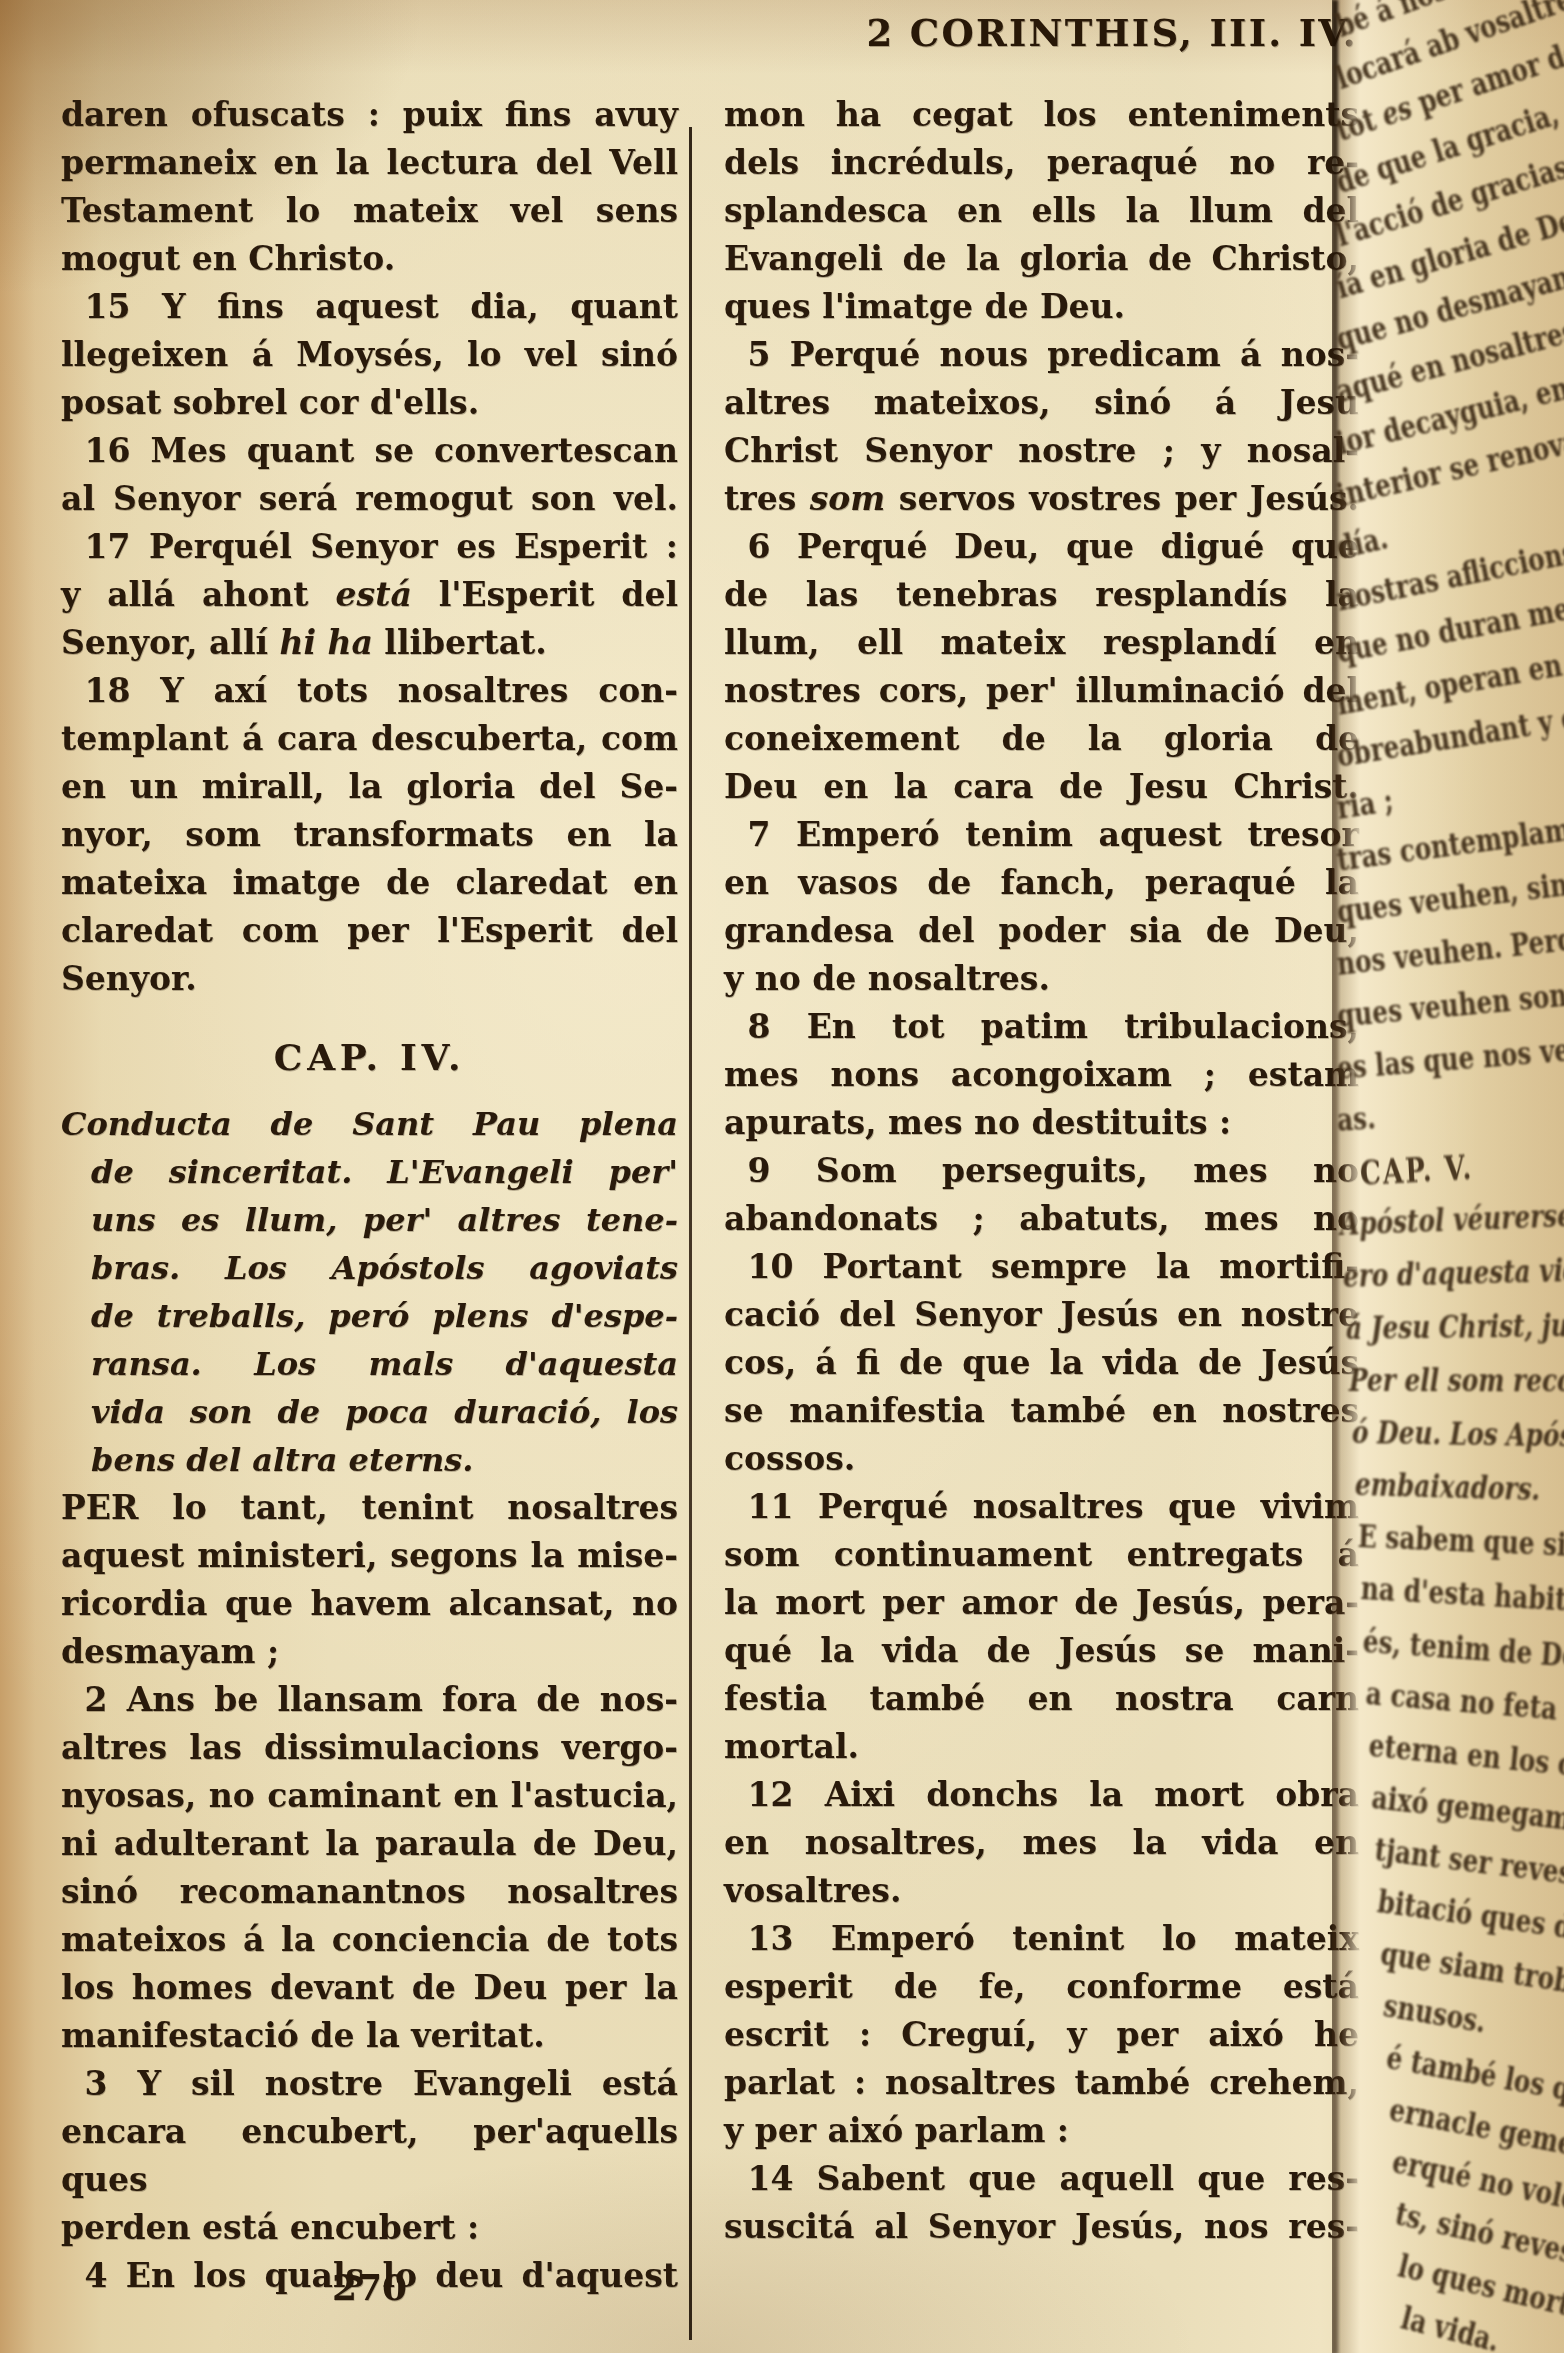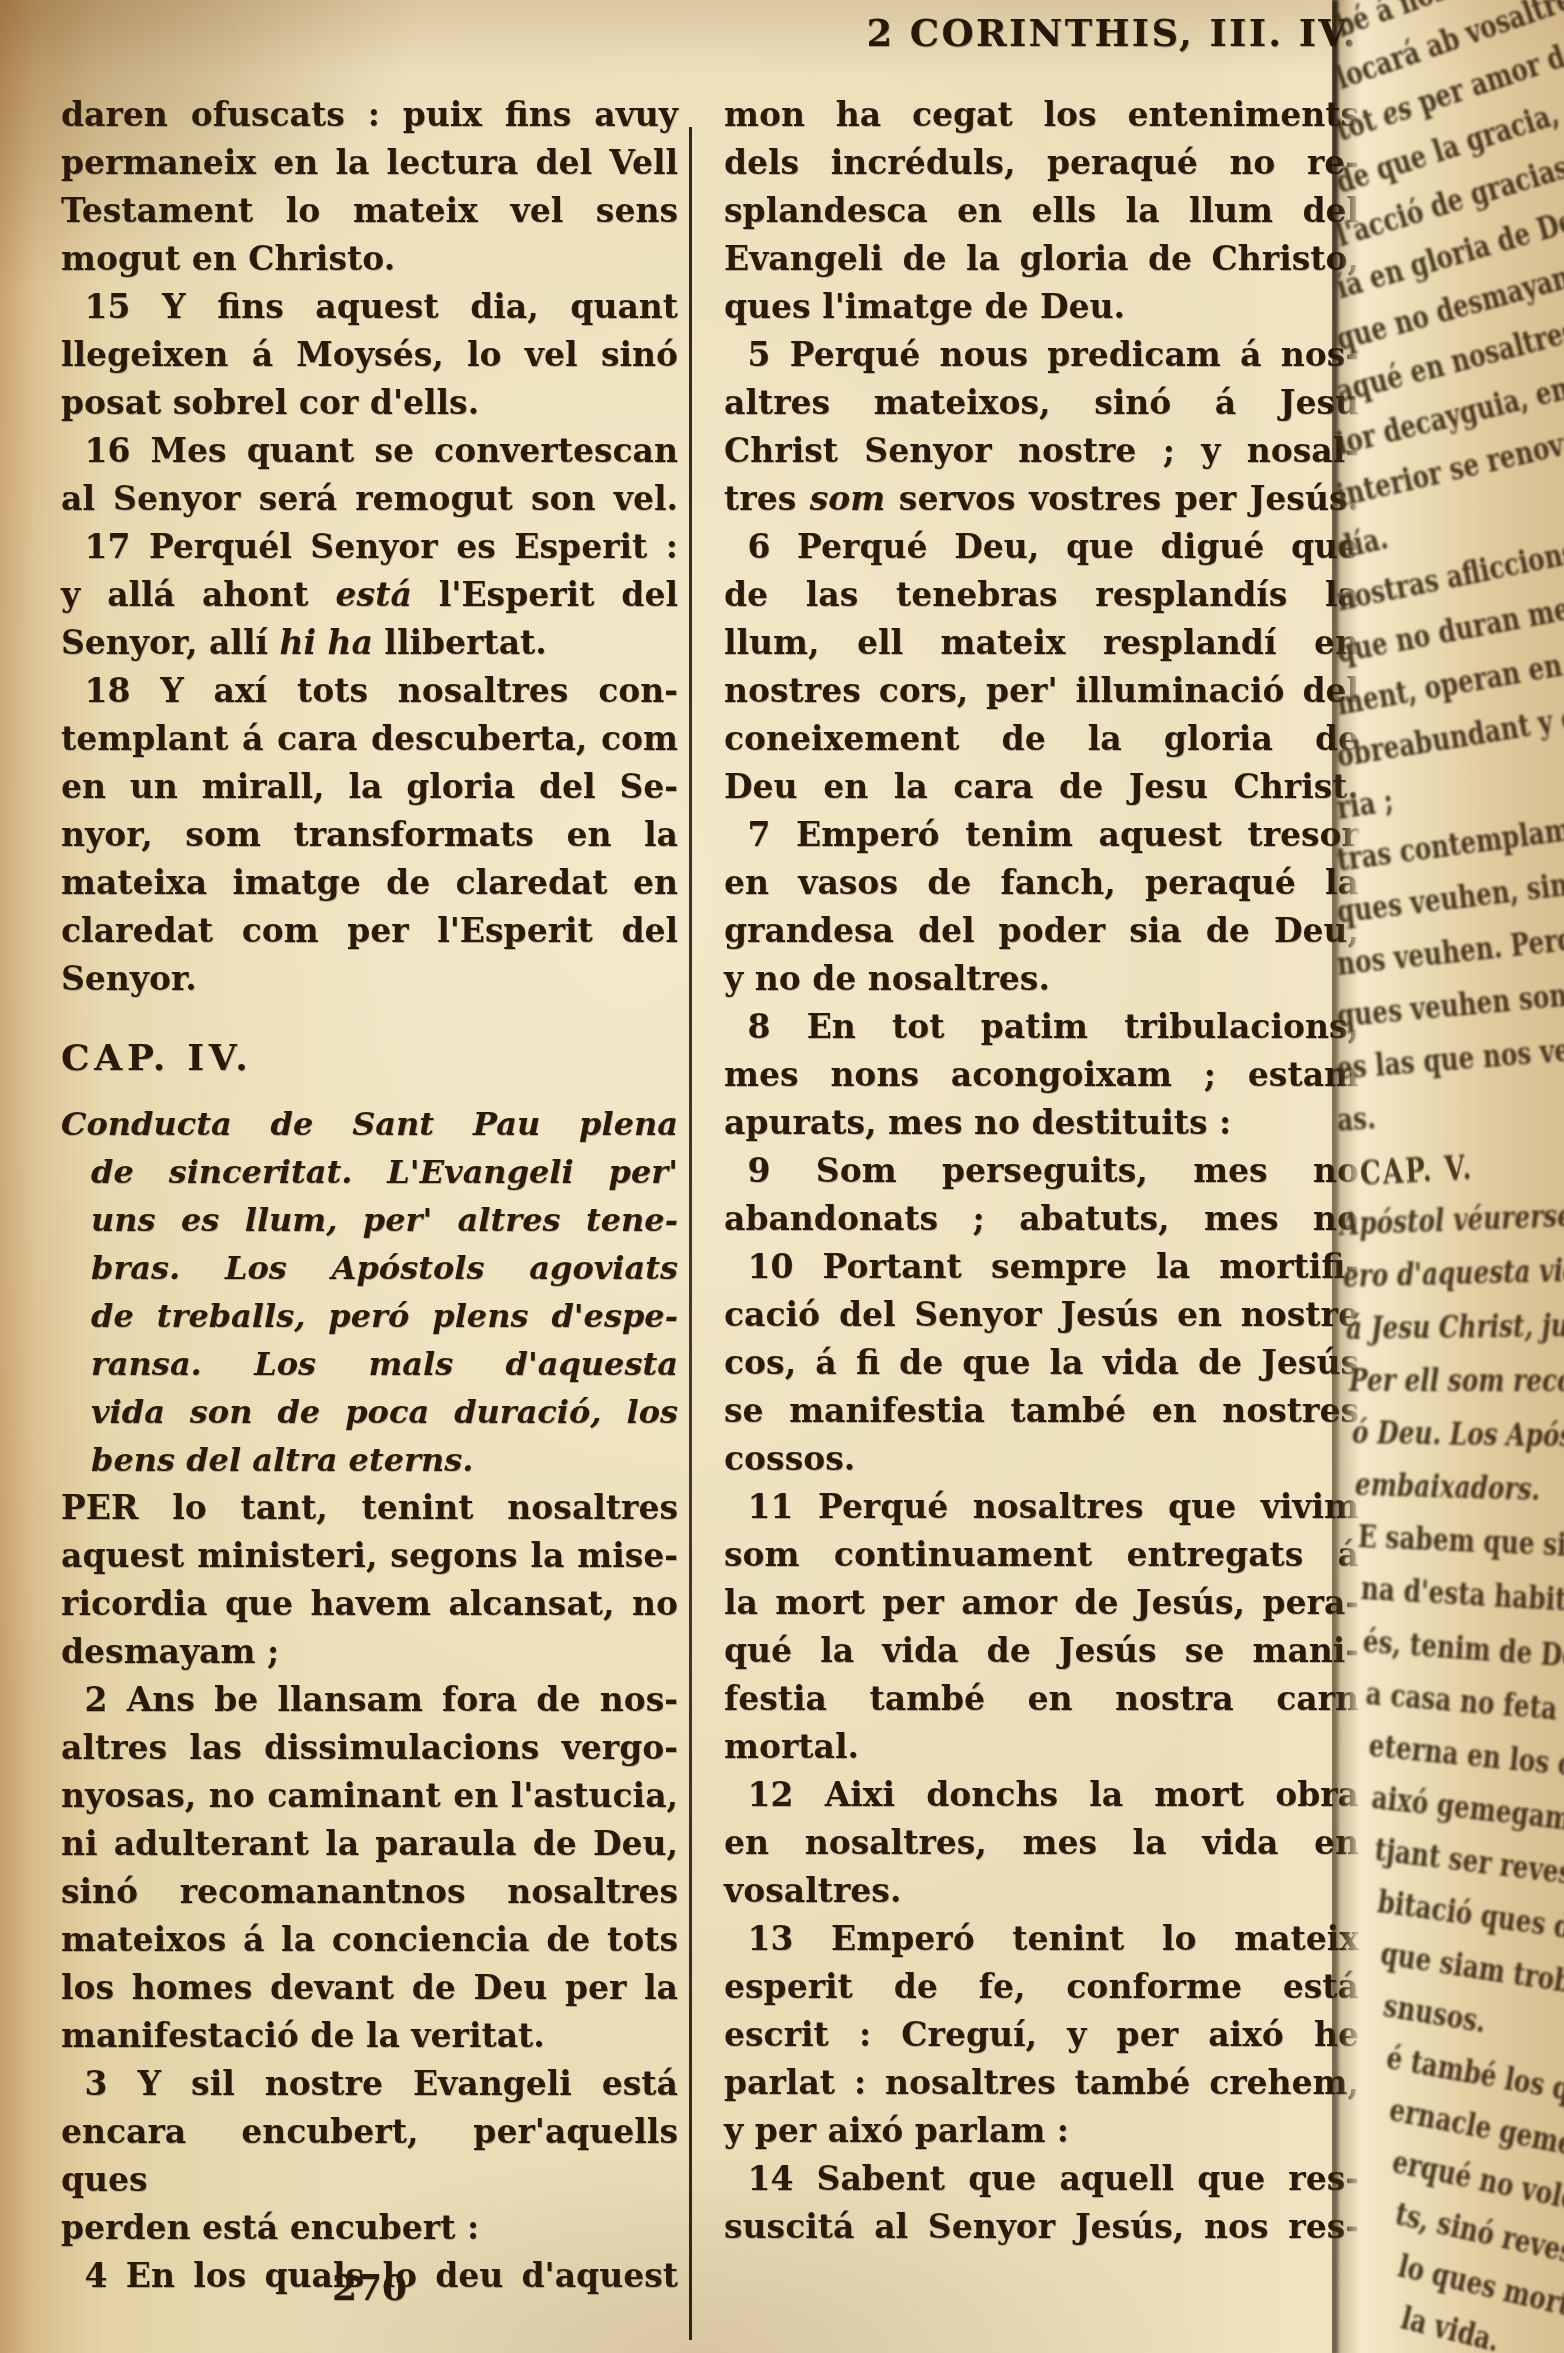--- a/index.html
+++ b/index.html
@@ -29,21 +29,21 @@
   .col.left{left:61px;width:617px;}
   .col.right{left:724px;width:635px;}
   .divider{
     position:absolute;left:689px;top:127px;width:3.1px;height:2213px;
     background:linear-gradient(to bottom, rgba(30,18,6,0.9), rgba(42,26,12,0.85) 60%, rgba(30,18,6,0.9));
   }
   .line{text-align:justify;text-align-last:justify;}
   .line.ll{text-align-last:left;}
   .line.first{text-indent:23.5px;}
   .block.heading{
-    font-size:36px;letter-spacing:4.7px;
+    text-align:center;font-size:36px;letter-spacing:4.7px;
     padding:30px 0 19px 0;
   }
   .block.summary{font-style:italic;font-size:32px;padding-left:30px;}
   .block.summary .line:first-child{margin-left:-30px;}
   .pagenum{
     position:absolute;left:61px;top:2266px;width:617px;text-align:center;
     font-weight:700;font-size:36px;color:#291a0b;
     text-shadow:0.6px 0.6px 0 rgba(41,26,11,0.28);
   }
   .strip{

